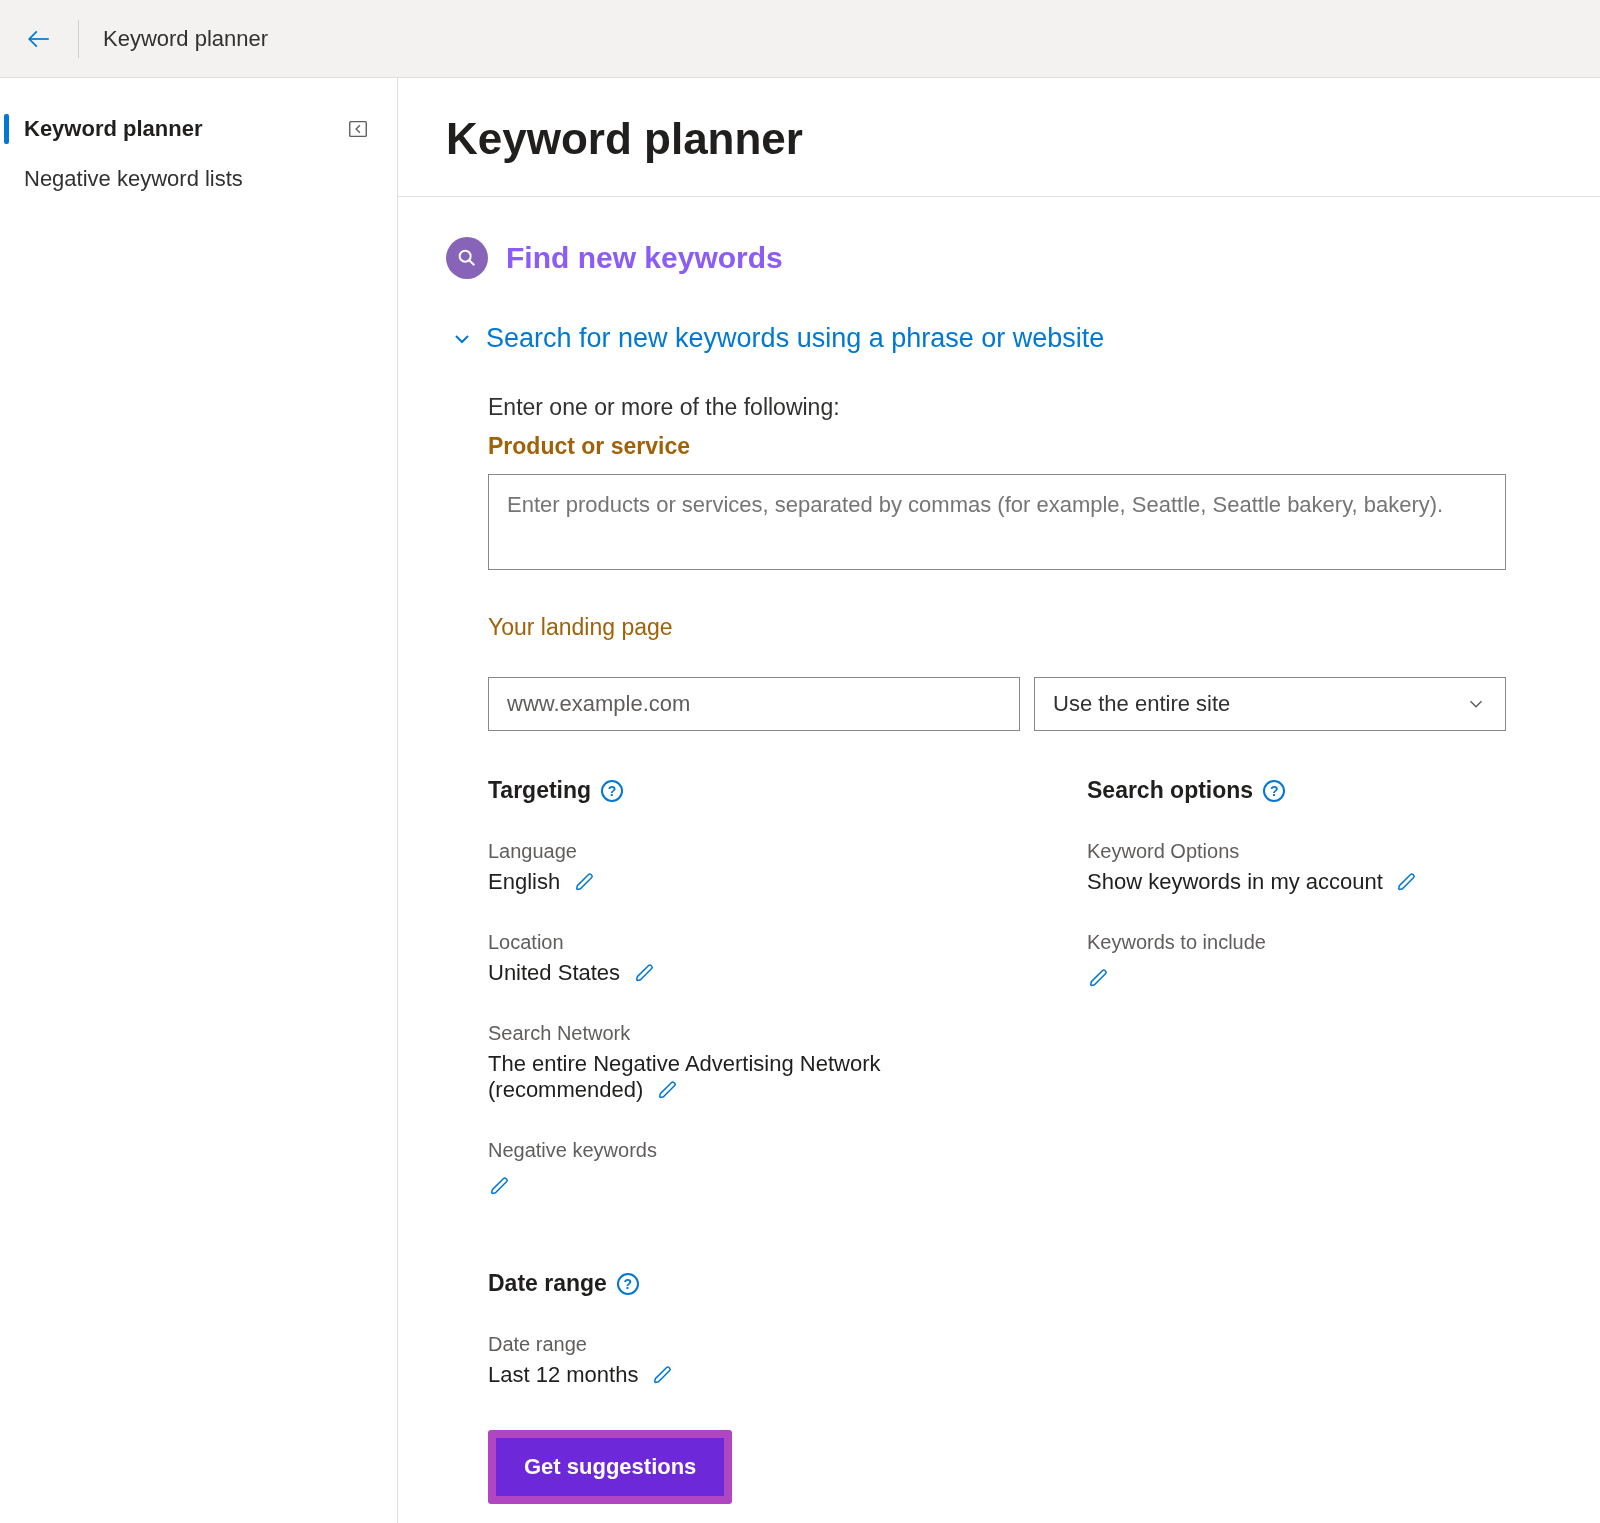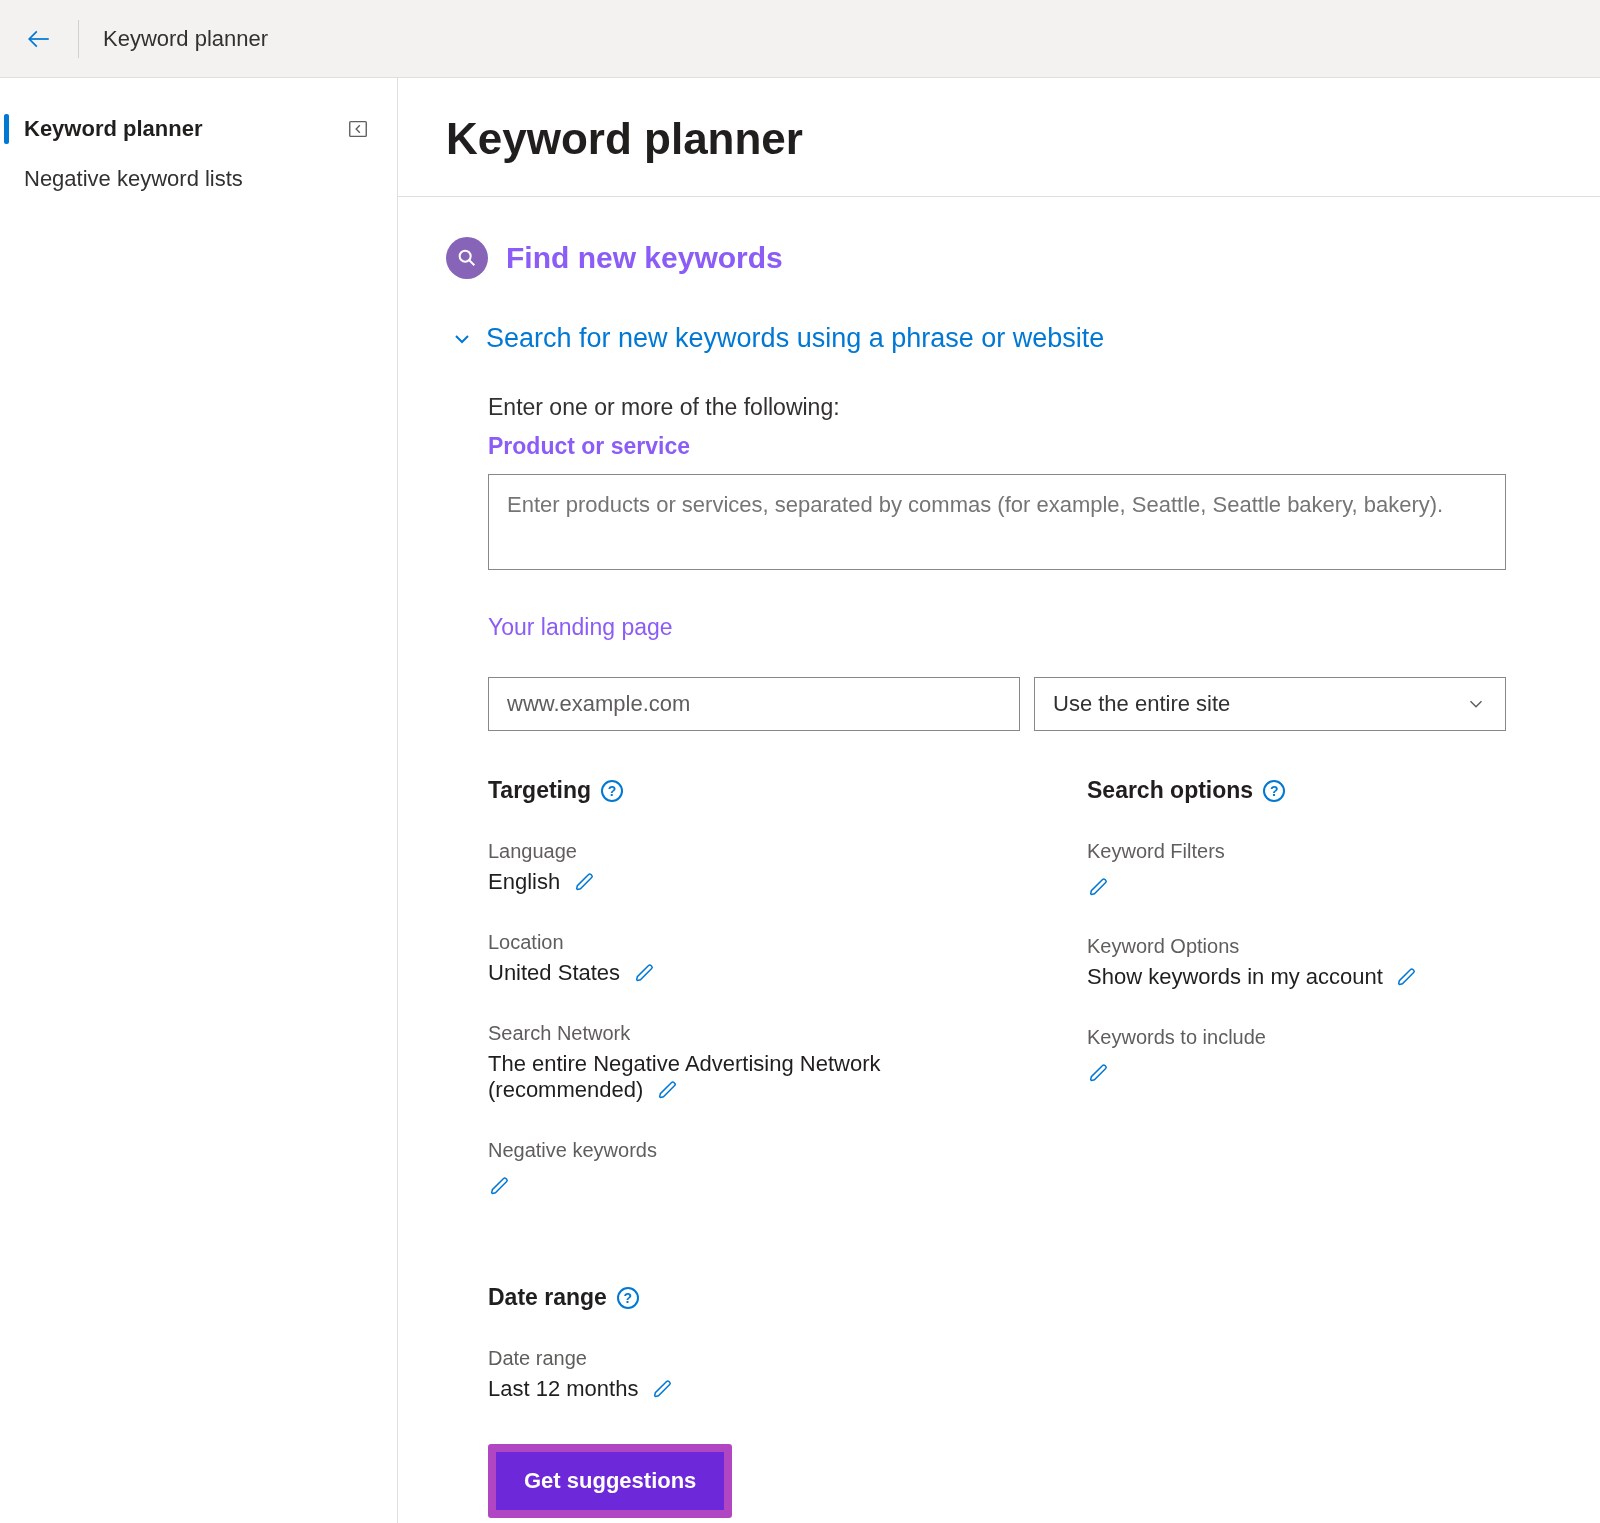--- a/index.html
+++ b/index.html
@@ -74,21 +74,21 @@
   .expander {
     display: flex; align-items: center; gap: 12px;
     color: #0078d4; font-size: 27px;
     cursor: pointer;
     margin-bottom: 40px;
     margin-left: 4px;
   }
   .chevron-down { color: #0078d4; display:flex; align-items:center; }
   .form-body { padding-left: 42px; max-width: 1060px; }
   .intro { font-size: 23px; color: #323130; margin-bottom: 12px; }
-  .field-label { font-size: 23px; font-weight: 600; color: #8b5cf6; margin-bottom: 14px; }
+  .field-label { font-size: 23px; font-weight: 600; color: #a16207; margin-bottom: 14px; }
   .field-label.normal { font-weight: 400; }
   .textarea {
     width: 100%; border: 1px solid #8a8886;
     padding: 14px 18px; font-size: 22px; color: #605e5c;
     resize: none; height: 96px; line-height: 1.45;
     font-family: inherit;
     margin-bottom: 40px;
   }
   .row { display: flex; gap: 14px; margin-bottom: 46px; margin-top: 36px; }
   .textinput {
@@ -114,21 +114,21 @@
   }
   .setting-group { margin-bottom: 36px; }
   .setting-label { font-size: 20px; color: #605e5c; margin-bottom: 6px; }
   .setting-value { font-size: 22px; color: #201f1e; display: inline; }
   .edit-pencil {
     display: inline-flex; align-items: center; justify-content: center;
     width: 24px; height: 24px; color: #0078d4; cursor: pointer;
     margin-left: 8px; vertical-align: -3px;
   }
   .pencil-alone { margin-left: 0; margin-top: 6px; }
-  .date-section { margin-top: 50px; margin-bottom: 42px; }
+  .date-section { margin-top: 36px; margin-bottom: 42px; }
   .cta-wrap {
     display: inline-block;
     padding: 8px;
     background: #b146c2;
     border-radius: 3px;
   }
   .cta {
     background: #6d28d9; color: #fff;
     font-size: 22px; font-weight: 600;
     border: none; padding: 16px 28px;
@@ -266,30 +266,20 @@
               </div>
             </div>
           </div>
 
           <div class="col">
             <div class="subhead">
               <span>Search options</span>
               <span class="help-circle">?</span>
             </div>
 
-            <div class="setting-group">
-              <div class="setting-label">Keyword Filters</div>
-              <div>
-                <span class="edit-pencil pencil-alone">
-                  <svg width="20" height="20" viewBox="0 0 24 24" fill="none" stroke="currentColor" stroke-width="1.8">
-                      <path d="M3 21l3.5-.8L20 6.7a2 2 0 0 0 0-2.8l-.9-.9a2 2 0 0 0-2.8 0L2.8 16.5 2 20z"></path>
-                    </svg>
-                </span>
-              </div>
-            </div>
 
             <div class="setting-group">
               <div class="setting-label">Keyword Options</div>
               <div>
                 <span class="setting-value">Show keywords in my account</span>
                 <span class="edit-pencil">
                   <svg width="20" height="20" viewBox="0 0 24 24" fill="none" stroke="currentColor" stroke-width="1.8">
                       <path d="M3 21l3.5-.8L20 6.7a2 2 0 0 0 0-2.8l-.9-.9a2 2 0 0 0-2.8 0L2.8 16.5 2 20z"></path>
                     </svg>
                 </span>

